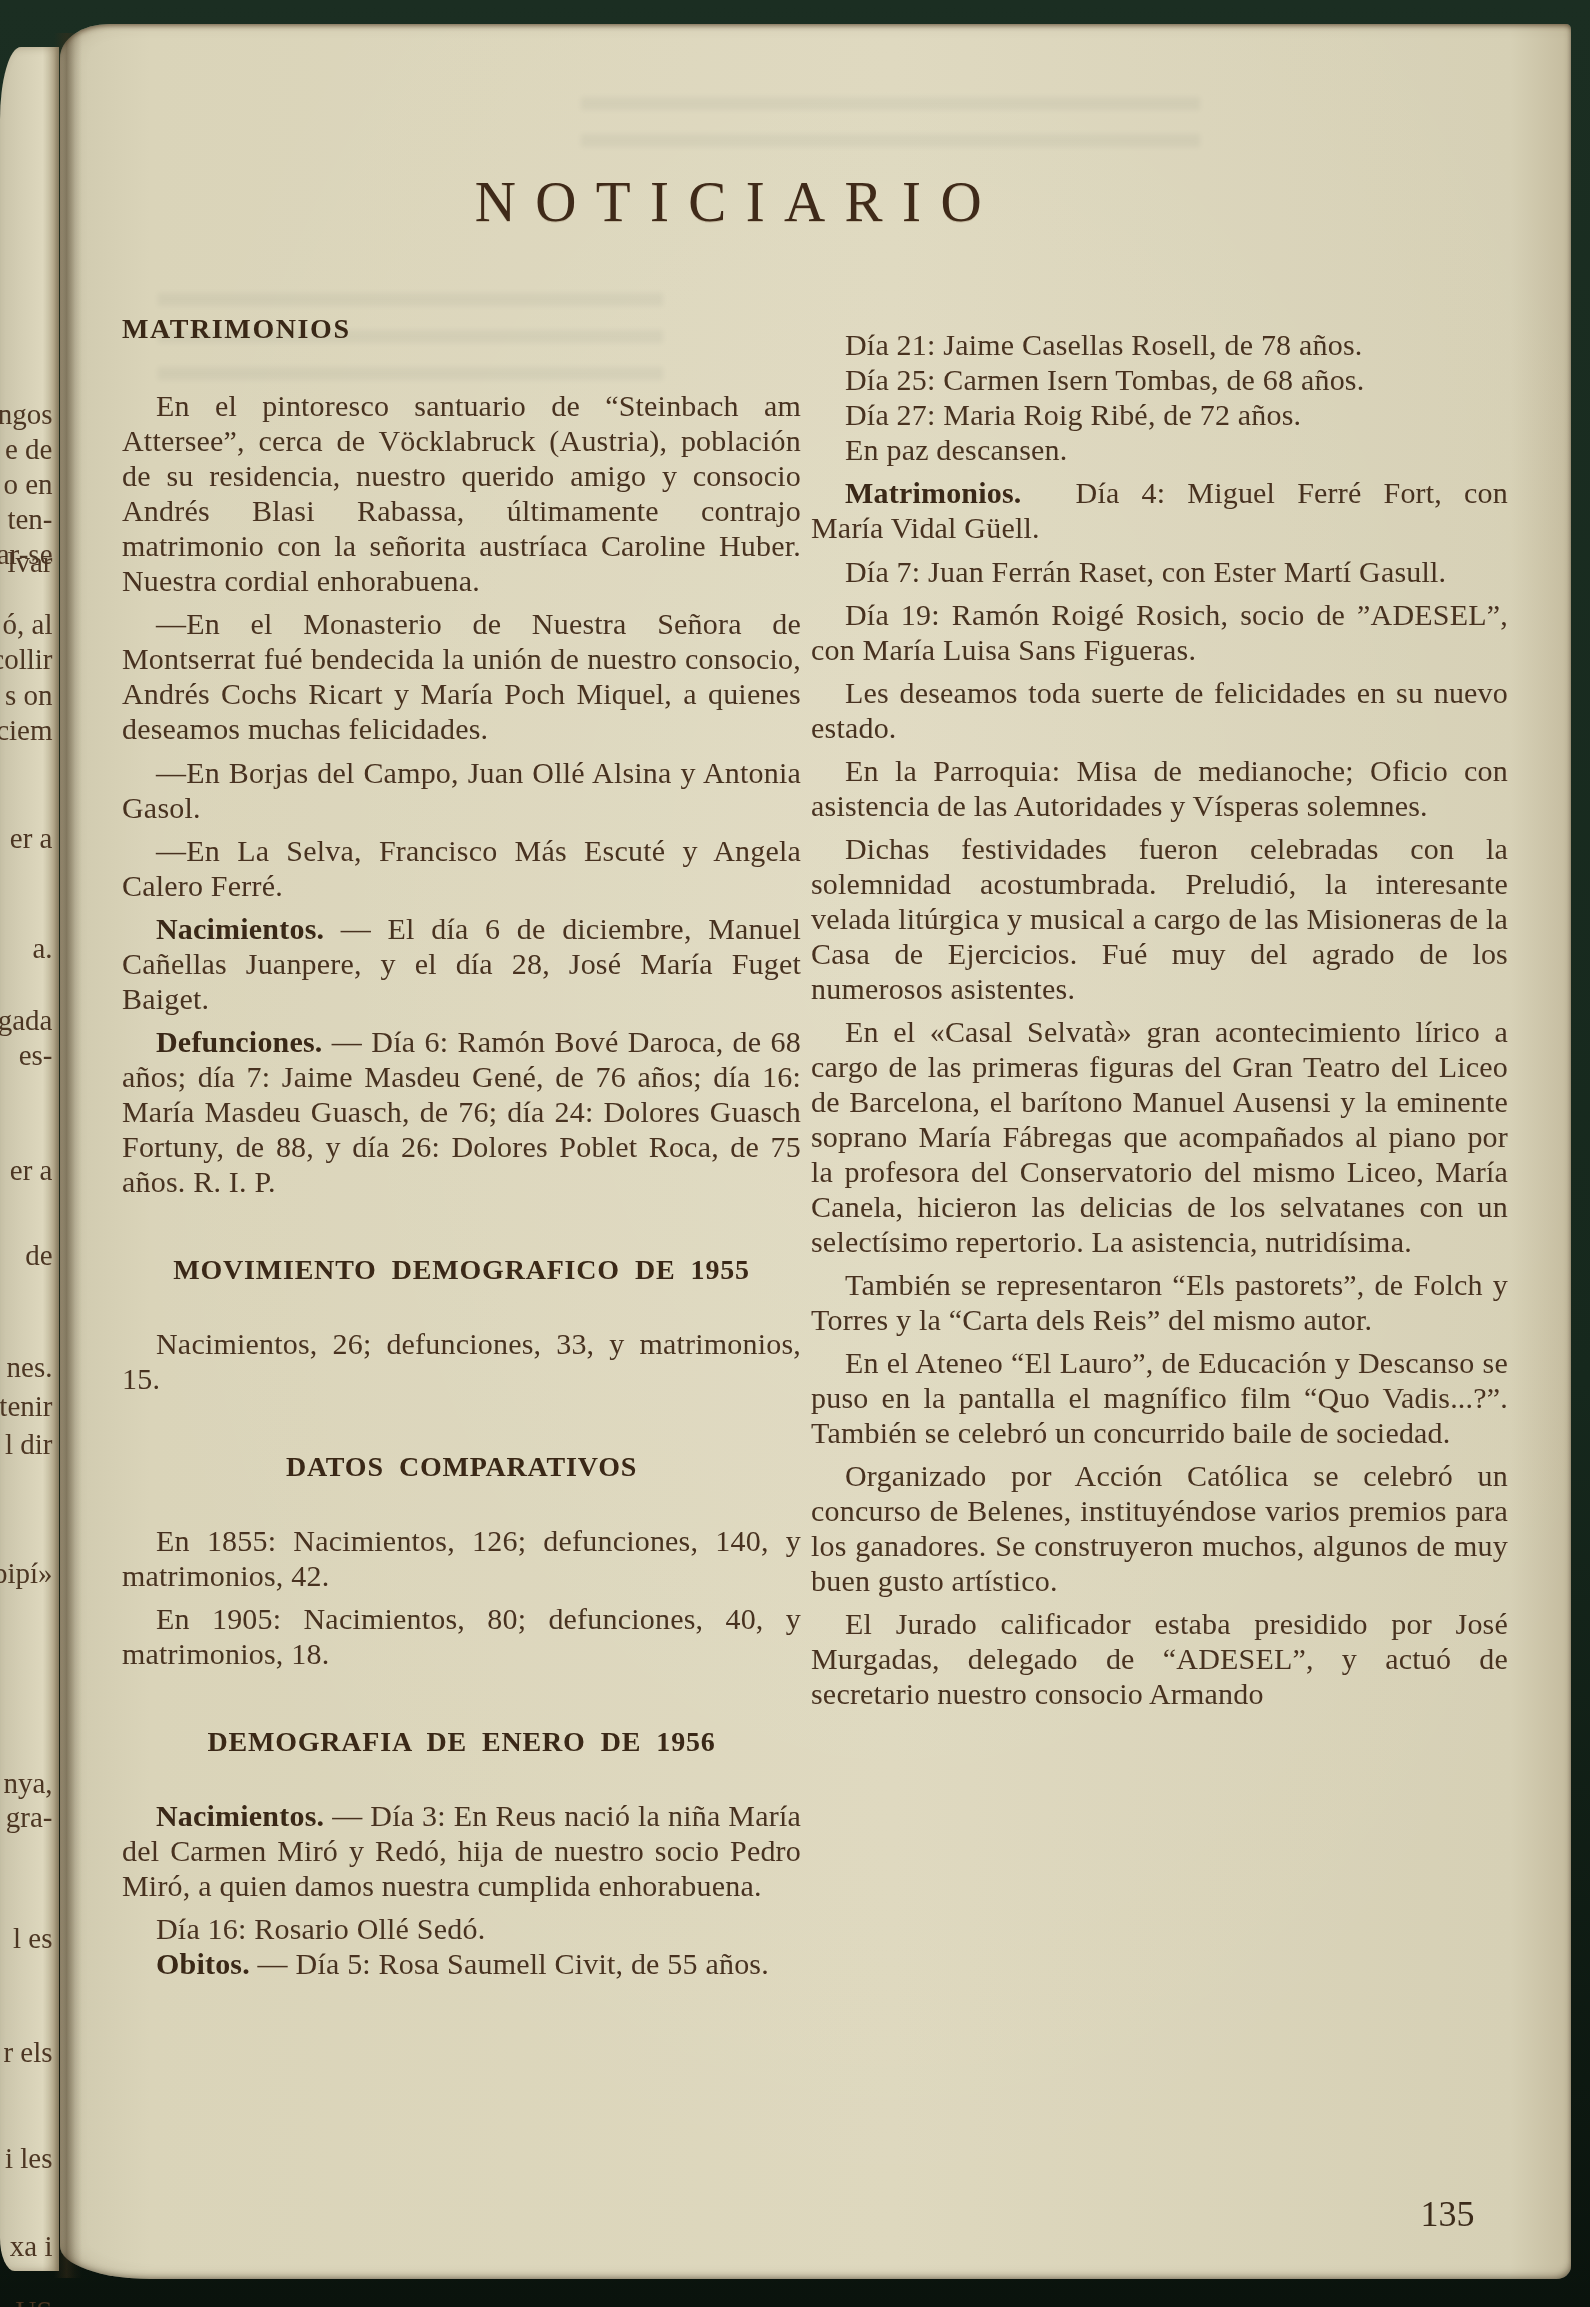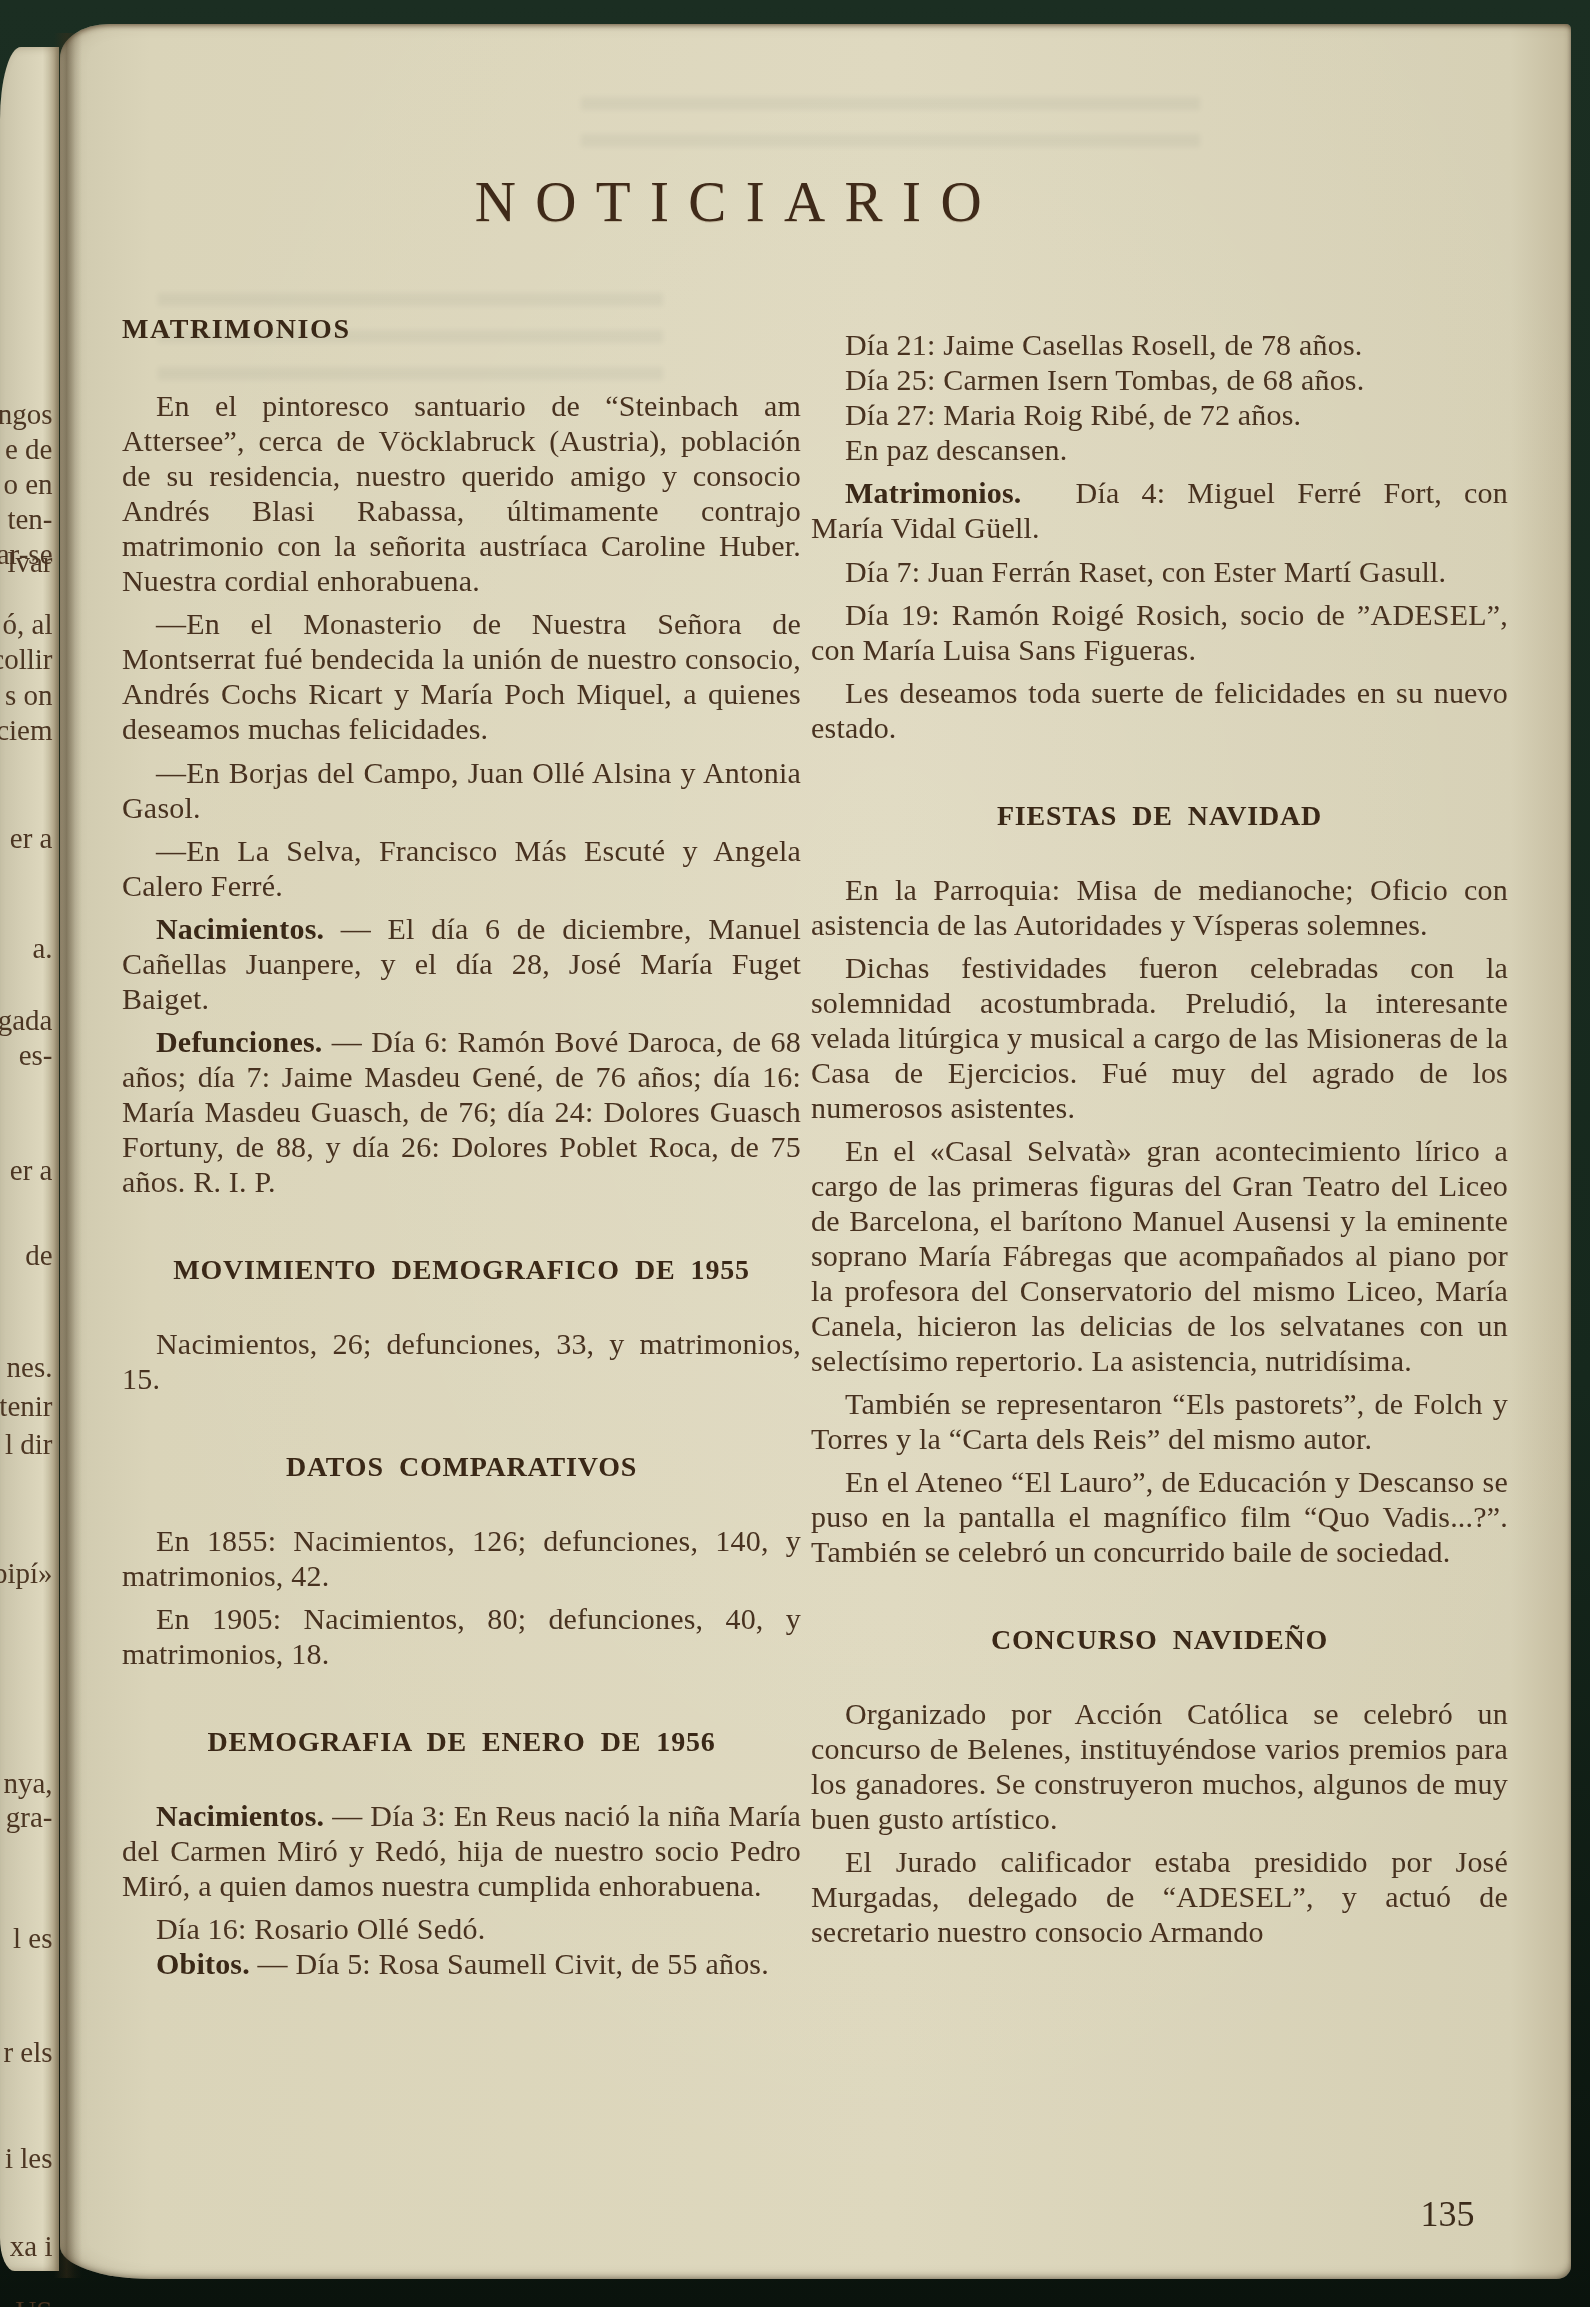--- a/index.html
+++ b/index.html
@@ -146,25 +146,23 @@
     </div>
   <div class="col col-right" id="col-right">
       <p class="para-tight">Día 21: Jaime Casellas Rosell, de 78 años.</p>
       <p class="para-tight">Día 25: Carmen Isern Tombas, de 68 años.</p>
       <p class="para-tight">Día 27: Maria Roig Ribé, de 72 años.</p>
       <p class="para">En paz descansen.</p>
       <p class="para"><span class="lead lead-gap">Matrimonios.</span>Día 4: Miguel Ferré Fort, con María Vidal Güell.</p>
       <p class="para">Día 7: Juan Ferrán Raset, con Ester Martí Gasull.</p>
       <p class="para">Día 19: Ramón Roigé Rosich, socio de ”ADESEL”, con María Luisa Sans Figueras.</p>
       <p class="para">Les deseamos toda suerte de felicidades en su nuevo estado.</p>
-      <h2 class="heading-center">FIESTAS DE NAVIDAD</h2>
       <p class="para">En la Parroquia: Misa de medianoche; Oficio con asistencia de las Autoridades y Vísperas solemnes.</p>
       <p class="para">Dichas festividades fueron celebradas con la solemnidad acostumbrada. Preludió, la interesante velada litúrgica y musical a cargo de las Misioneras de la Casa de Ejercicios. Fué muy del agrado de los numerosos asistentes.</p>
       <p class="para">En el «Casal Selvatà» gran acontecimiento lírico a cargo de las primeras figuras del Gran Teatro del Liceo de Barcelona, el barítono Manuel Ausensi y la eminente soprano María Fábregas que acompañados al piano por la profesora del Conservatorio del mismo Liceo, María Canela, hicieron las delicias de los selvatanes con un selectísimo repertorio. La asistencia, nutridísima.</p>
       <p class="para">También se representaron “Els pastorets”, de Folch y Torres y la “Carta dels Reis” del mismo autor.</p>
       <p class="para">En el Ateneo “El Lauro”, de Educación y Descanso se puso en la pantalla el magnífico film “Quo Vadis...?”. También se celebró un concurrido baile de sociedad.</p>
-      <h2 class="heading-center">CONCURSO NAVIDEÑO</h2>
       <p class="para">Organizado por Acción Católica se celebró un concurso de Belenes, instituyéndose varios premios para los ganadores. Se construyeron muchos, algunos de muy buen gusto artístico.</p>
       <p class="para">El Jurado calificador estaba presidido por José Murgadas, delegado de “ADESEL”, y actuó de secretario nuestro consocio Armando</p>
     </div>
   <div class="page-number">135</div>
 </div>
 
 
 </body></html>

